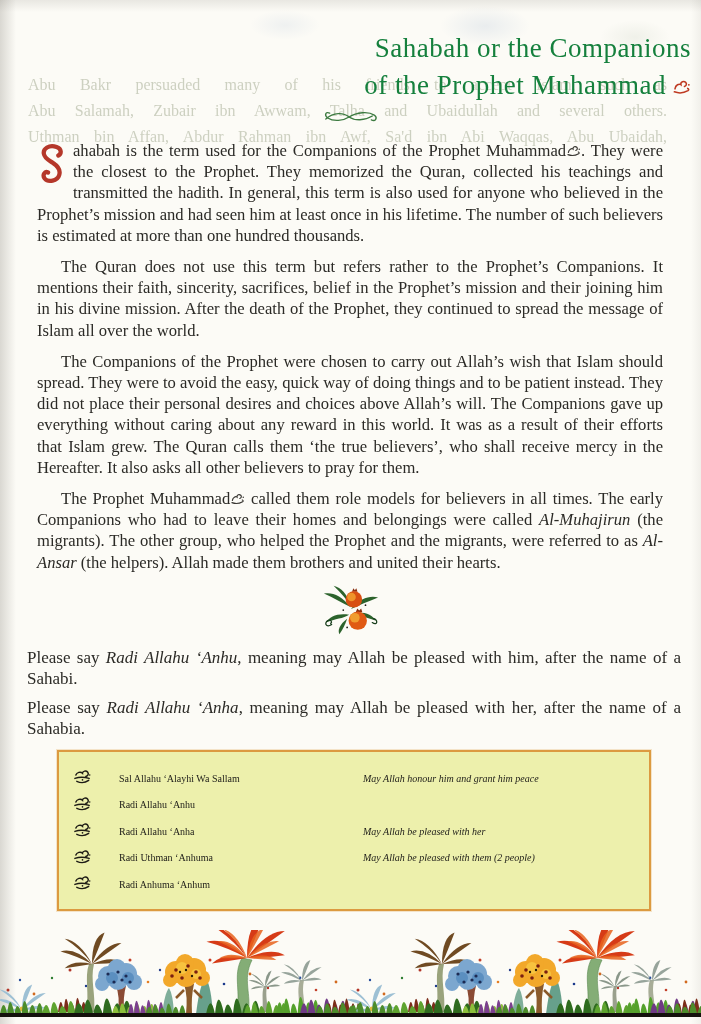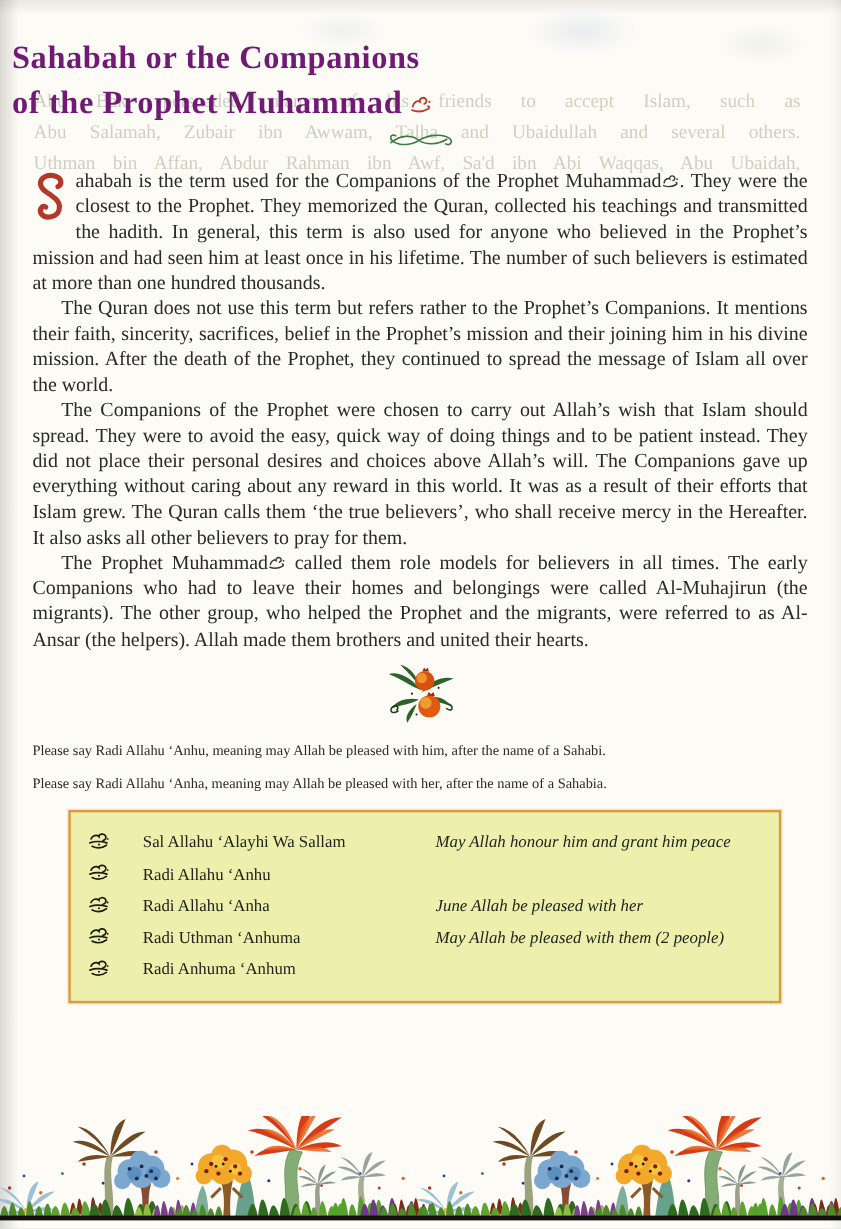--- a/index.html
+++ b/index.html
@@ -28,45 +28,45 @@
   .blob.b3{left:600px;top:20px;width:70px;height:34px;
     background:radial-gradient(closest-side, rgba(130,150,120,.10), rgba(130,150,120,0));}
 
   .ghost{
     position:absolute;left:28px;right:34px;top:72px;
     font-size:16px;line-height:26px;color:#9aa287;opacity:.48;
     pointer-events:none;z-index:1;
   }
   .ghost div{text-align:justify;text-align-last:justify;}
 
-  .title{position:relative;z-index:2;margin:30px 10px 0;text-align:left;
-    color:#701a75;font-weight:bold;font-size:27px;line-height:37px;letter-spacing:.5px;}
+  .title{position:relative;z-index:2;margin:30px 10px 0;text-align:right;
+    color:#15803d;font-weight:normal;font-size:27px;line-height:37px;letter-spacing:.5px;}
   .title .pbuh{width:19px;height:17px;margin-left:6px;}
 
   .flourish{position:relative;z-index:2;text-align:center;margin-top:4px;height:20px;}
 
   .bodytext{position:relative;z-index:2;margin:12px 28px 0 27px;
     font-size:16.6px;line-height:21.2px;text-align:justify;}
-  .para{margin:0;}
+  .para{margin:10px;}
   .para.indent{text-indent:24px;}
   .dropcap{float:left;width:29px;height:42px;margin:3px 7px 0 0;}
   .pbuh{display:inline-block;width:15px;height:13px;vertical-align:-1px;color:#3a3833;}
-  .ital{}
+  .ital{font-style:italic;}
 
   .ornament{position:relative;z-index:2;text-align:center;margin:8px 0 2px;height:58px;}
 
-  .notes{position:relative;z-index:2;margin:6px 20px 0 27px;font-size:12px;line-height:21.5px;text-align:justify;}
+  .notes{position:relative;z-index:2;margin:6px 20px 0 27px;font-size:17px;line-height:21.5px;text-align:justify;}
   .notes p{margin:0 0 7px 0;}
 
   .glossary{
     position:relative;z-index:2;
     margin:10px 0 0 57px;width:566px;
     border:2px solid #dc9a40;background:#edf0ac;
     padding:13px 10px 12px 14px;
-    font-size:14px;color:#23221c;
+    font-size:10px;color:#23221c;
     box-shadow:0 0 0 1px rgba(220,154,64,.25);
   }
   .trow{display:flex;align-items:center;height:26.5px;}
   .tic{width:46px;color:#1d1b15;}
   .tic svg{width:19px;height:16px;}
   .tphrase{width:244px;}
   .tmeaning{flex:1;font-style:italic;}
 
   .bottom-art{position:absolute;left:0;right:0;bottom:6px;height:88px;z-index:2;}
 
@@ -203,21 +203,21 @@
       <span class="tic"><svg viewBox="0 0 20 16">
             <use href="#callig-sym" xlink:href="#callig-sym"></use>
           </svg></span>
       <span class="tphrase">Radi Allahu ‘Anhu</span>
     </div>
     <div class="trow">
       <span class="tic"><svg viewBox="0 0 20 16">
             <use href="#callig-sym" xlink:href="#callig-sym"></use>
           </svg></span>
       <span class="tphrase">Radi Allahu ‘Anha</span>
-      <span class="tmeaning">June Allah be pleased with her</span>
+      <span class="tmeaning">May Allah be pleased with her</span>
     </div>
     <div class="trow">
       <span class="tic"><svg viewBox="0 0 20 16">
             <use href="#callig-sym" xlink:href="#callig-sym"></use>
           </svg></span>
       <span class="tphrase">Radi Uthman ‘Anhuma</span>
       <span class="tmeaning">May Allah be pleased with them (2 people)</span>
     </div>
     <div class="trow">
       <span class="tic"><svg viewBox="0 0 20 16">

